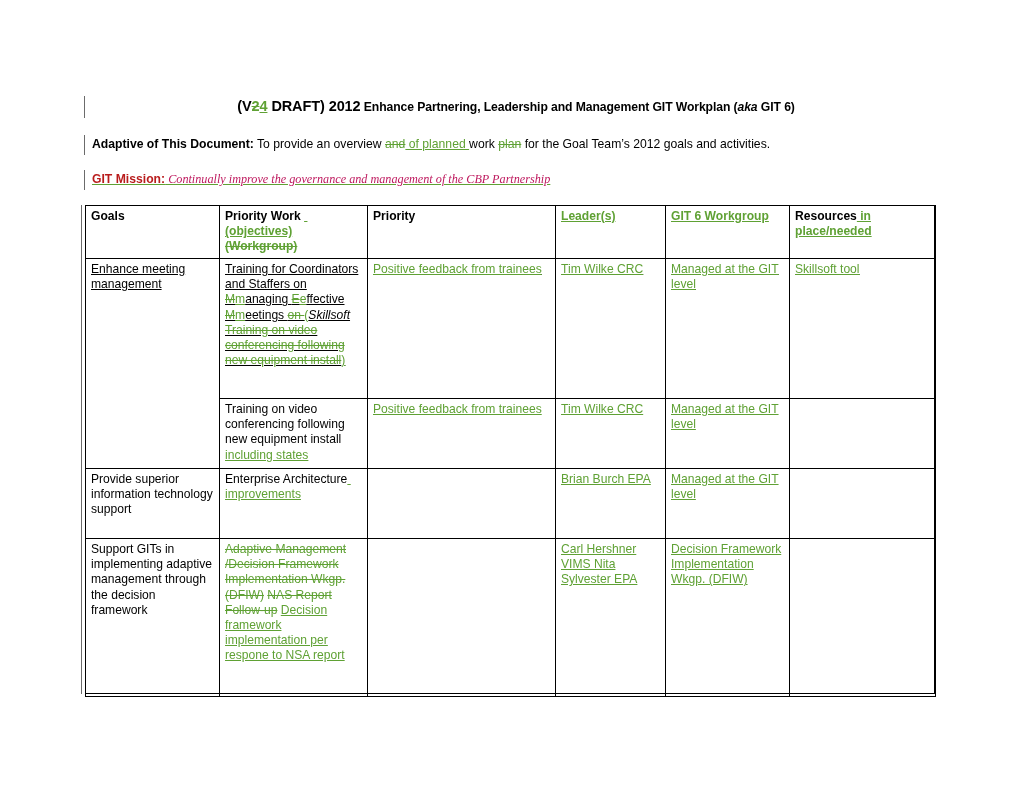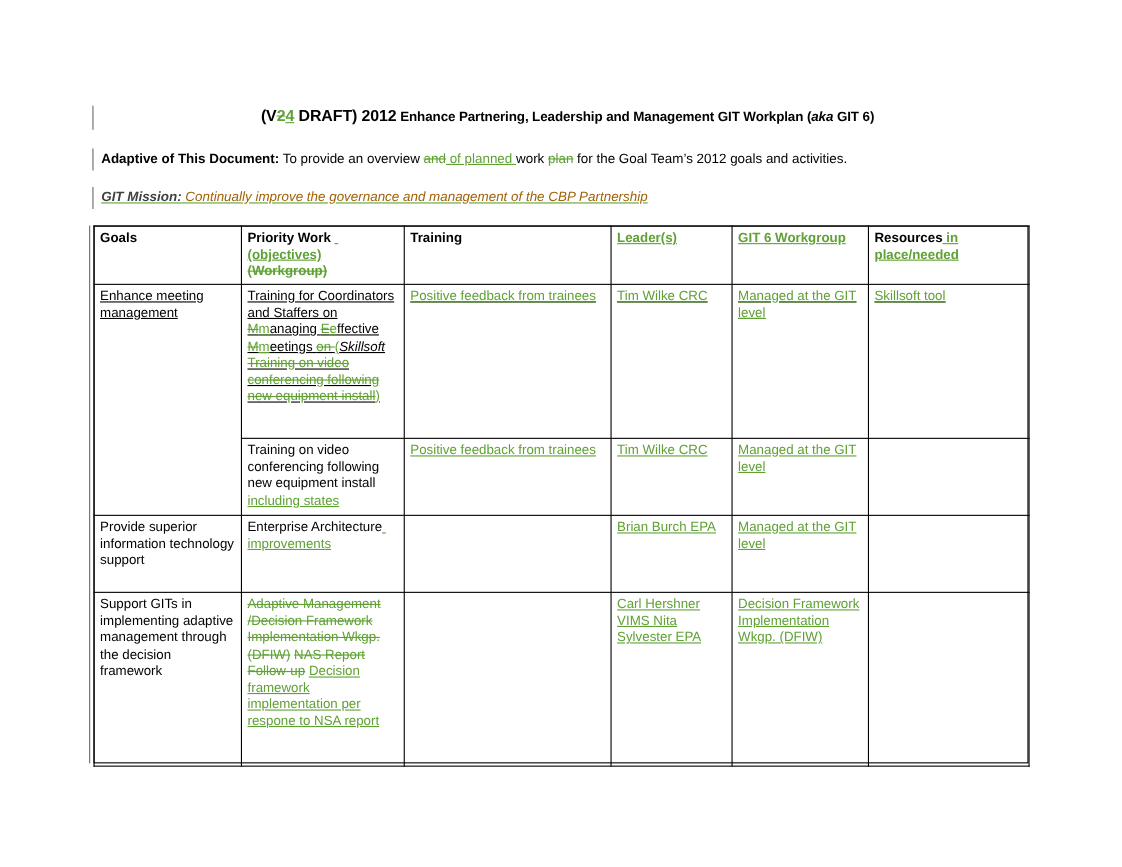--- a/index.html
+++ b/index.html
@@ -79,30 +79,30 @@
   .mission {
     position: absolute;
     left: 92px;
     top: 172px;
     font-size: 12.2px;
     line-height: 1.2;
     white-space: nowrap;
   }
   .mission .lead {
     font-weight: bold;
-    color: #404040;
+    color: #b91c1c;
     text-decoration: underline;
     text-decoration-color: #5FA134;
-    font-style: italic;
   }
   .mission .body {
     font-style: italic;
-    color: #a16207;
+    color: #be185d;
     text-decoration: underline;
     text-decoration-color: #5FA134;
+    font-family: Liberation Serif, serif;
   }
 
   
   .wp-table {
     position: absolute;
     left: 85px;
     top: 205px;
     width: 850px;
     border-collapse: collapse;
     table-layout: fixed;
@@ -189,21 +189,21 @@
     </colgroup>
 
     <tbody>
         <tr>
       <td class="hdr">Goals</td>
       <td class="hdr">
         <span>Priority Work </span><span class="ins">&nbsp;</span><br>
         <span class="ins">(objectives)</span><br>
         <span class="del">(Workgroup)</span>
       </td>
-      <td class="hdr">Training</td>
+      <td class="hdr">Priority</td>
       <td class="hdr">
         <span class="ins">Leader(s)</span>
       </td>
       <td class="hdr">
         <span class="ins">GIT 6 Workgroup</span>
       </td>
       <td class="hdr">
         <span>Resources</span><span class="ins"> in place/needed</span>
       </td>
     </tr>

